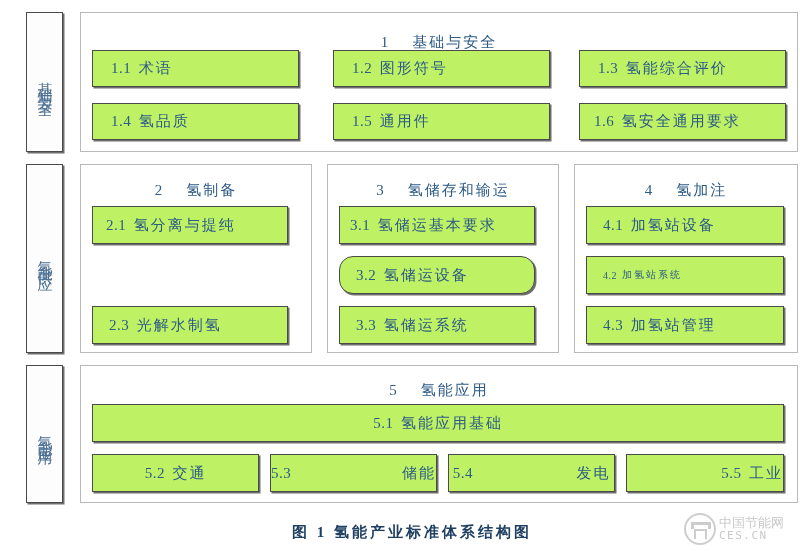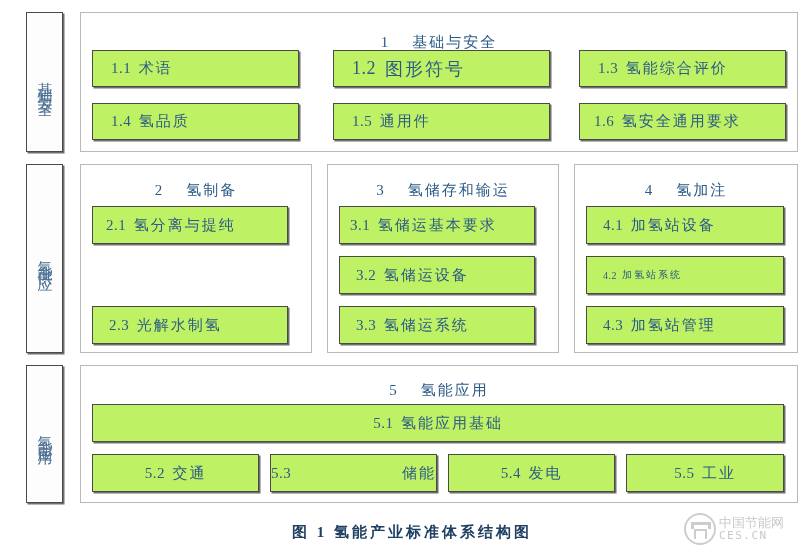--- a/index.html
+++ b/index.html
@@ -169,21 +169,21 @@
       <span>&nbsp;&nbsp;</span>
       <span>基础与安全</span>
     </div>
   </div>
 
   <div class="leaf" style="left:80px; top:50px; width:207px; height:37px; padding-left:18px; font-size:15px;">
     <span class="num">1.1</span>
     <span>&nbsp;&nbsp;</span>
     <span class="txt">术语</span>
   </div>
-  <div class="leaf" style="left:321px; top:50px; width:217px; height:37px; padding-left:18px; font-size:18px;text-align:center;">
+  <div class="leaf" style="left:321px; top:50px; width:217px; height:37px; padding-left:18px; font-size:15px;text-align:center;">
     <span class="num">1.2</span>
     <span>&nbsp;&nbsp;</span>
     <span class="txt">图形符号</span>
   </div>
   <div class="leaf" style="left:567px; top:50px; width:207px; height:37px; padding-left:18px; font-size:15px;">
     <span class="num">1.3</span>
     <span>&nbsp;&nbsp;</span>
     <span class="txt">氢能综合评价</span>
   </div>
 
@@ -228,21 +228,21 @@
       <span>&nbsp;&nbsp;</span>
       <span>氢储存和输运</span>
     </div>
   </div>
 
   <div class="leaf" style="left:327px; top:206px; width:196px; height:38px; padding-left:10px; font-size:15px;">
     <span class="num">3.1</span>
     <span>&nbsp;&nbsp;</span>
     <span class="txt">氢储运基本要求</span>
   </div>
-  <div class="leaf" style="left:327px; top:256px; width:196px; height:38px; padding-left:16px; font-size:15px;">
+  <div class="leaf" style="left:327px; top:256px; width:196px; height:38px; padding-left:16px; font-size:15px;border-radius:14px;">
     <span class="num">3.2</span>
     <span>&nbsp;&nbsp;</span>
     <span class="txt">氢储运设备</span>
   </div>
   <div class="leaf" style="left:327px; top:306px; width:196px; height:38px; padding-left:16px; font-size:15px;">
     <span class="num">3.3</span>
     <span>&nbsp;&nbsp;</span>
     <span class="txt">氢储运系统</span>
   </div>
 
@@ -287,26 +287,26 @@
   <div class="leaf" style="left:80px; top:454px; width:167px; height:38px; justify-content:center; font-size:15px;">
     <span class="num">5.2</span>
     <span>&nbsp;&nbsp;</span>
     <span class="txt">交通</span>
   </div>
   <div class="leaf" style="left:258px; top:454px; width:167px; height:38px; justify-content:space-between; font-size:15px;">
     <span class="num">5.3</span>
     <span>&nbsp;&nbsp;</span>
     <span class="txt">储能</span>
   </div>
-  <div class="leaf" style="left:436px; top:454px; width:167px; height:38px; justify-content:center; font-size:15px;">
+  <div class="leaf" style="left:436px; top:454px; width:167px; height:38px; justify-content:center; font-size:15px;gap:48px;">
     <span class="num">5.4</span>
     <span>&nbsp;&nbsp;</span>
     <span class="txt">发电</span>
   </div>
-  <div class="leaf" style="left:614px; top:454px; width:158px; height:38px; justify-content:center; font-size:15px;">
+  <div class="leaf" style="left:614px; top:454px; width:158px; height:38px; justify-content:flex-end; font-size:15px;">
     <span class="num">5.5</span>
     <span>&nbsp;&nbsp;</span>
     <span class="txt">工业</span>
   </div>
 
   <div id="caption">图 1  氢能产业标准体系结构图</div>
 
   <div id="watermark">
     <div class="wm-mark"></div>
     <div class="wm-text">

